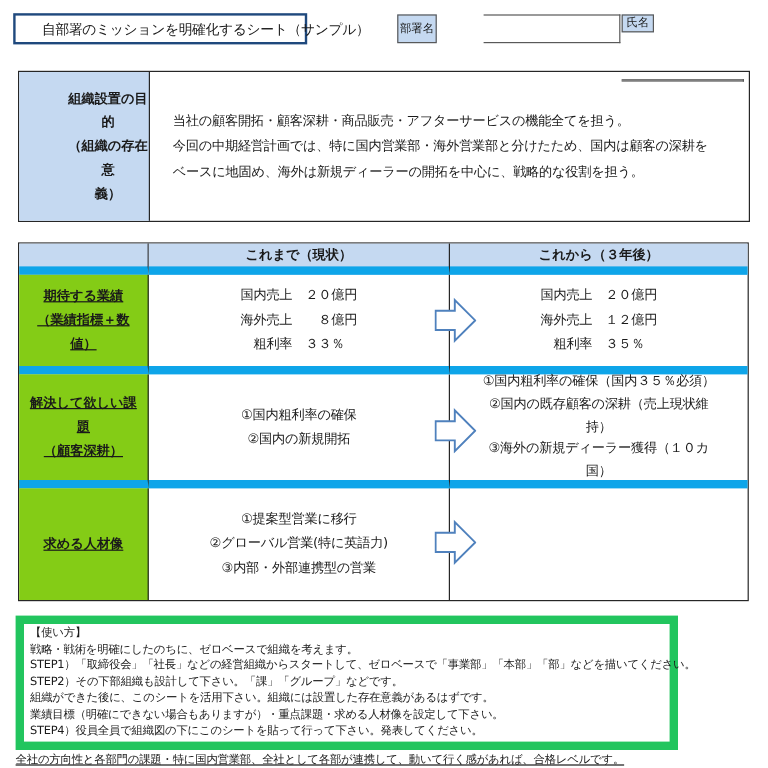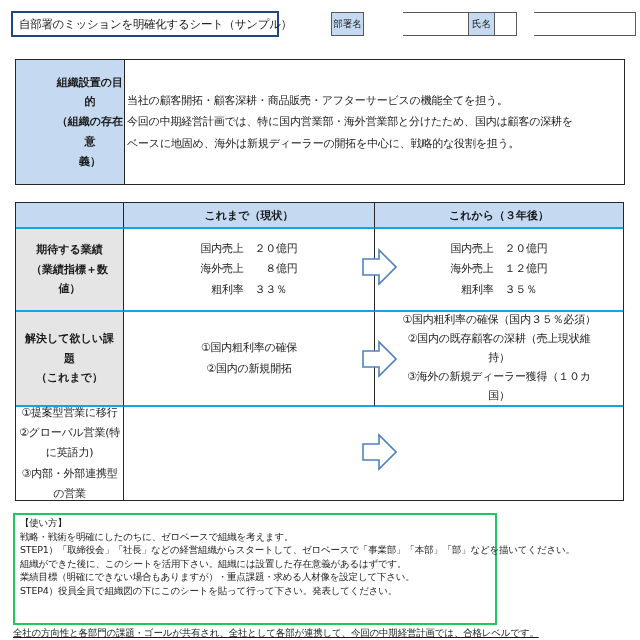--- a/index.html
+++ b/index.html
@@ -1,66 +1,66 @@
 <!DOCTYPE html>
 <html><head>
 <meta charset="utf-8">
 <style>
   * { margin:0; padding:0; box-sizing:border-box; }
   html,body { width:640px; height:640px; background:#ffffff;
     font-family:"DejaVu Sans","Liberation Sans",sans-serif; color:#1a1a1a; }
   .page { position:relative; width:640px; height:640px; overflow:hidden; }
 
   
-  .title-box { position:absolute; left:11px; top:11px; width:268px; height:26px;
-    border:2px solid #1f497d; display:flex; align-items:center; padding:0 6px;
+  .title-box { position:absolute; left:11px; top:11px; width:245px; height:26px;
+    border:2px solid #1f497d; display:flex; align-items:center; padding:0 22px;
     font-size:11.5px; letter-spacing:-0.3px; white-space:nowrap; }
   .field { position:absolute; top:12px; height:24px; display:flex;gap:39px; }
   .field-dept { left:331px; }
-  .field-name { left:468px; }
+  .field-name { left:518px;flex-direction:column; }
   .field-label { background:#c5d9f1; border:1px solid #595959;
     display:flex; align-items:center; justify-content:center; font-size:9.5px; }
   .field-input { background:#ffffff; border:1px solid #595959; border-left:none; }
   .field-dept .field-label { width:33px; }
   .field-dept .field-input { width:114px; }
   .field-name .field-label { width:27px; }
   .field-name .field-input { width:102px; }
 
   
   .purpose-table { position:absolute; left:15px; top:59px; width:610px; height:126px;
     border:1px solid #262626; display:flex; }
   .blue-cell { background:#c5d9f1; font-weight:bold; text-align:center;
     display:flex; align-items:center; justify-content:center;
     white-space:pre-line; font-size:11px; line-height:1.8;padding-left:40px; }
   .purpose-table .blue-cell { width:109px; border-right:1px solid #262626; }
-  .purpose-body { flex:1; display:flex; align-items:center; padding:0 2px;
+  .purpose-body { flex:1; display:flex; align-items:center; padding:0 19px;
     font-size:11px; line-height:1.95; white-space:pre-line; letter-spacing:-0.2px; }
 
   
   .comp-table { position:absolute; left:15px; top:202px; width:609px; height:299px;
     border:1px solid #262626; display:grid;
     grid-template-columns:108px 251px 248px;
     grid-template-rows:26px 83px 95px 93px; }
-  .comp-table > div { border-right:1px solid #262626; border-bottom:2px solid #0ea5e9;
+  .comp-table > div { border-right:1px solid #262626; border-bottom:7px solid #0ea5e9;
     display:flex; align-items:center; justify-content:center; text-align:center;
     white-space:pre-line; }
   .comp-table > div:nth-child(3n) { border-right:none; }
   .comp-table > div:nth-child(n+10) { border-bottom:none; }
   .hdr { background:#c5d9f1; font-weight:bold; font-size:11px; }
-  .rowhdr { background:#e5e5e5; font-weight:bold; font-size:11px; line-height:1.8; }
+  .rowhdr { background:#84cc16; font-weight:bold; font-size:11px; line-height:1.8;text-decoration:underline; }
   .data-cell { font-size:11px; line-height:1.85; letter-spacing:-0.2px; }
   .data-tight { line-height:1.72; }
 
   
   .arrow { position:absolute; left:362px; width:35px; height:38px; }
   .arrow svg { width:100%; height:100%; display:block; }
 
   
-  .usage-box { position:absolute; left:13px; top:513px; width:484px; height:112px;
-    border:2px solid #22c55e; padding:1px 5px 0 5px; font-size:9.5px; }
+  .usage-box { position:absolute; left:13px; top:513px; width:552px; height:112px;
+    border:7px solid #22c55e; padding:1px 5px 0 5px; font-size:9.5px; }
   .usage-line { line-height:13.6px; white-space:nowrap; letter-spacing:-0.2px; }
   .footer-note { position:absolute; left:13px; top:627px; font-size:9.5px;
     text-decoration:underline; white-space:nowrap; letter-spacing:-0.2px; }
 </style>
 </head>
 <body>
 
 <div class="page">
 
   <div class="title-box">自部署のミッションを明確化するシート（サンプル）</div>
@@ -94,29 +94,30 @@
 値）</div>
     <div class="data-cell">国内売上　２０億円
 海外売上　　８億円
 粗利率　３３％</div>
     <div class="data-cell">国内売上　２０億円
 海外売上　１２億円
 粗利率　３５％</div>
 
     <div class="rowhdr">解決して欲しい課
 題
-（これまで）</div>
+（顧客深耕）</div>
     <div class="data-cell">①国内粗利率の確保
 ②国内の新規開拓</div>
     <div class="data-cell data-tight">①国内粗利率の確保（国内３５％必須）
 ②国内の既存顧客の深耕（売上現状維
 持）
 ③海外の新規ディーラー獲得（１０カ
 国）</div>
 
+    <div class="rowhdr">求める人材像</div>
     <div class="data-cell">①提案型営業に移行
 ②グローバル営業(特に英語力)
 ③内部・外部連携型の営業</div>
   </div>
 
   <div class="arrow" style="top:248px">
     <svg viewBox="0 0 35 38">
         <polygon points="1,11 17,11 17,2 34,19 17,36 17,27 1,27" fill="#ffffff" stroke="#4f81bd" stroke-width="1.6" stroke-linejoin="miter"></polygon>
       </svg>
   </div>
@@ -128,20 +129,21 @@
   <div class="arrow" style="top:433px">
     <svg viewBox="0 0 35 38">
         <polygon points="1,11 17,11 17,2 34,19 17,36 17,27 1,27" fill="#ffffff" stroke="#4f81bd" stroke-width="1.6" stroke-linejoin="miter"></polygon>
       </svg>
   </div>
 
   <div class="usage-box">
     <div class="usage-line">【使い方】</div>
     <div class="usage-line">戦略・戦術を明確にしたのちに、ゼロベースで組織を考えます。</div>
     <div class="usage-line">STEP1）「取締役会」「社長」などの経営組織からスタートして、ゼロベースで「事業部」「本部」「部」などを描いてください。</div>
+    <div class="usage-line">STEP2）その下部組織も設計して下さい。「課」「グループ」などです。</div>
     <div class="usage-line">組織ができた後に、このシートを活用下さい。組織には設置した存在意義があるはずです。</div>
     <div class="usage-line">業績目標（明確にできない場合もありますが）・重点課題・求める人材像を設定して下さい。</div>
     <div class="usage-line">STEP4）役員全員で組織図の下にこのシートを貼って行って下さい。発表してください。</div>
   </div>
 
-  <div class="footer-note">全社の方向性と各部門の課題・ゴールが共有され、全社として各部が連携して、今回の中期経営計画では、合格レベルです。</div>
+  <div class="footer-note">全社の方向性と各部門の課題・特に国内営業部、全社として各部が連携して、動いて行く感があれば、合格レベルです。</div>
 
 </div>
 
 </body></html>

